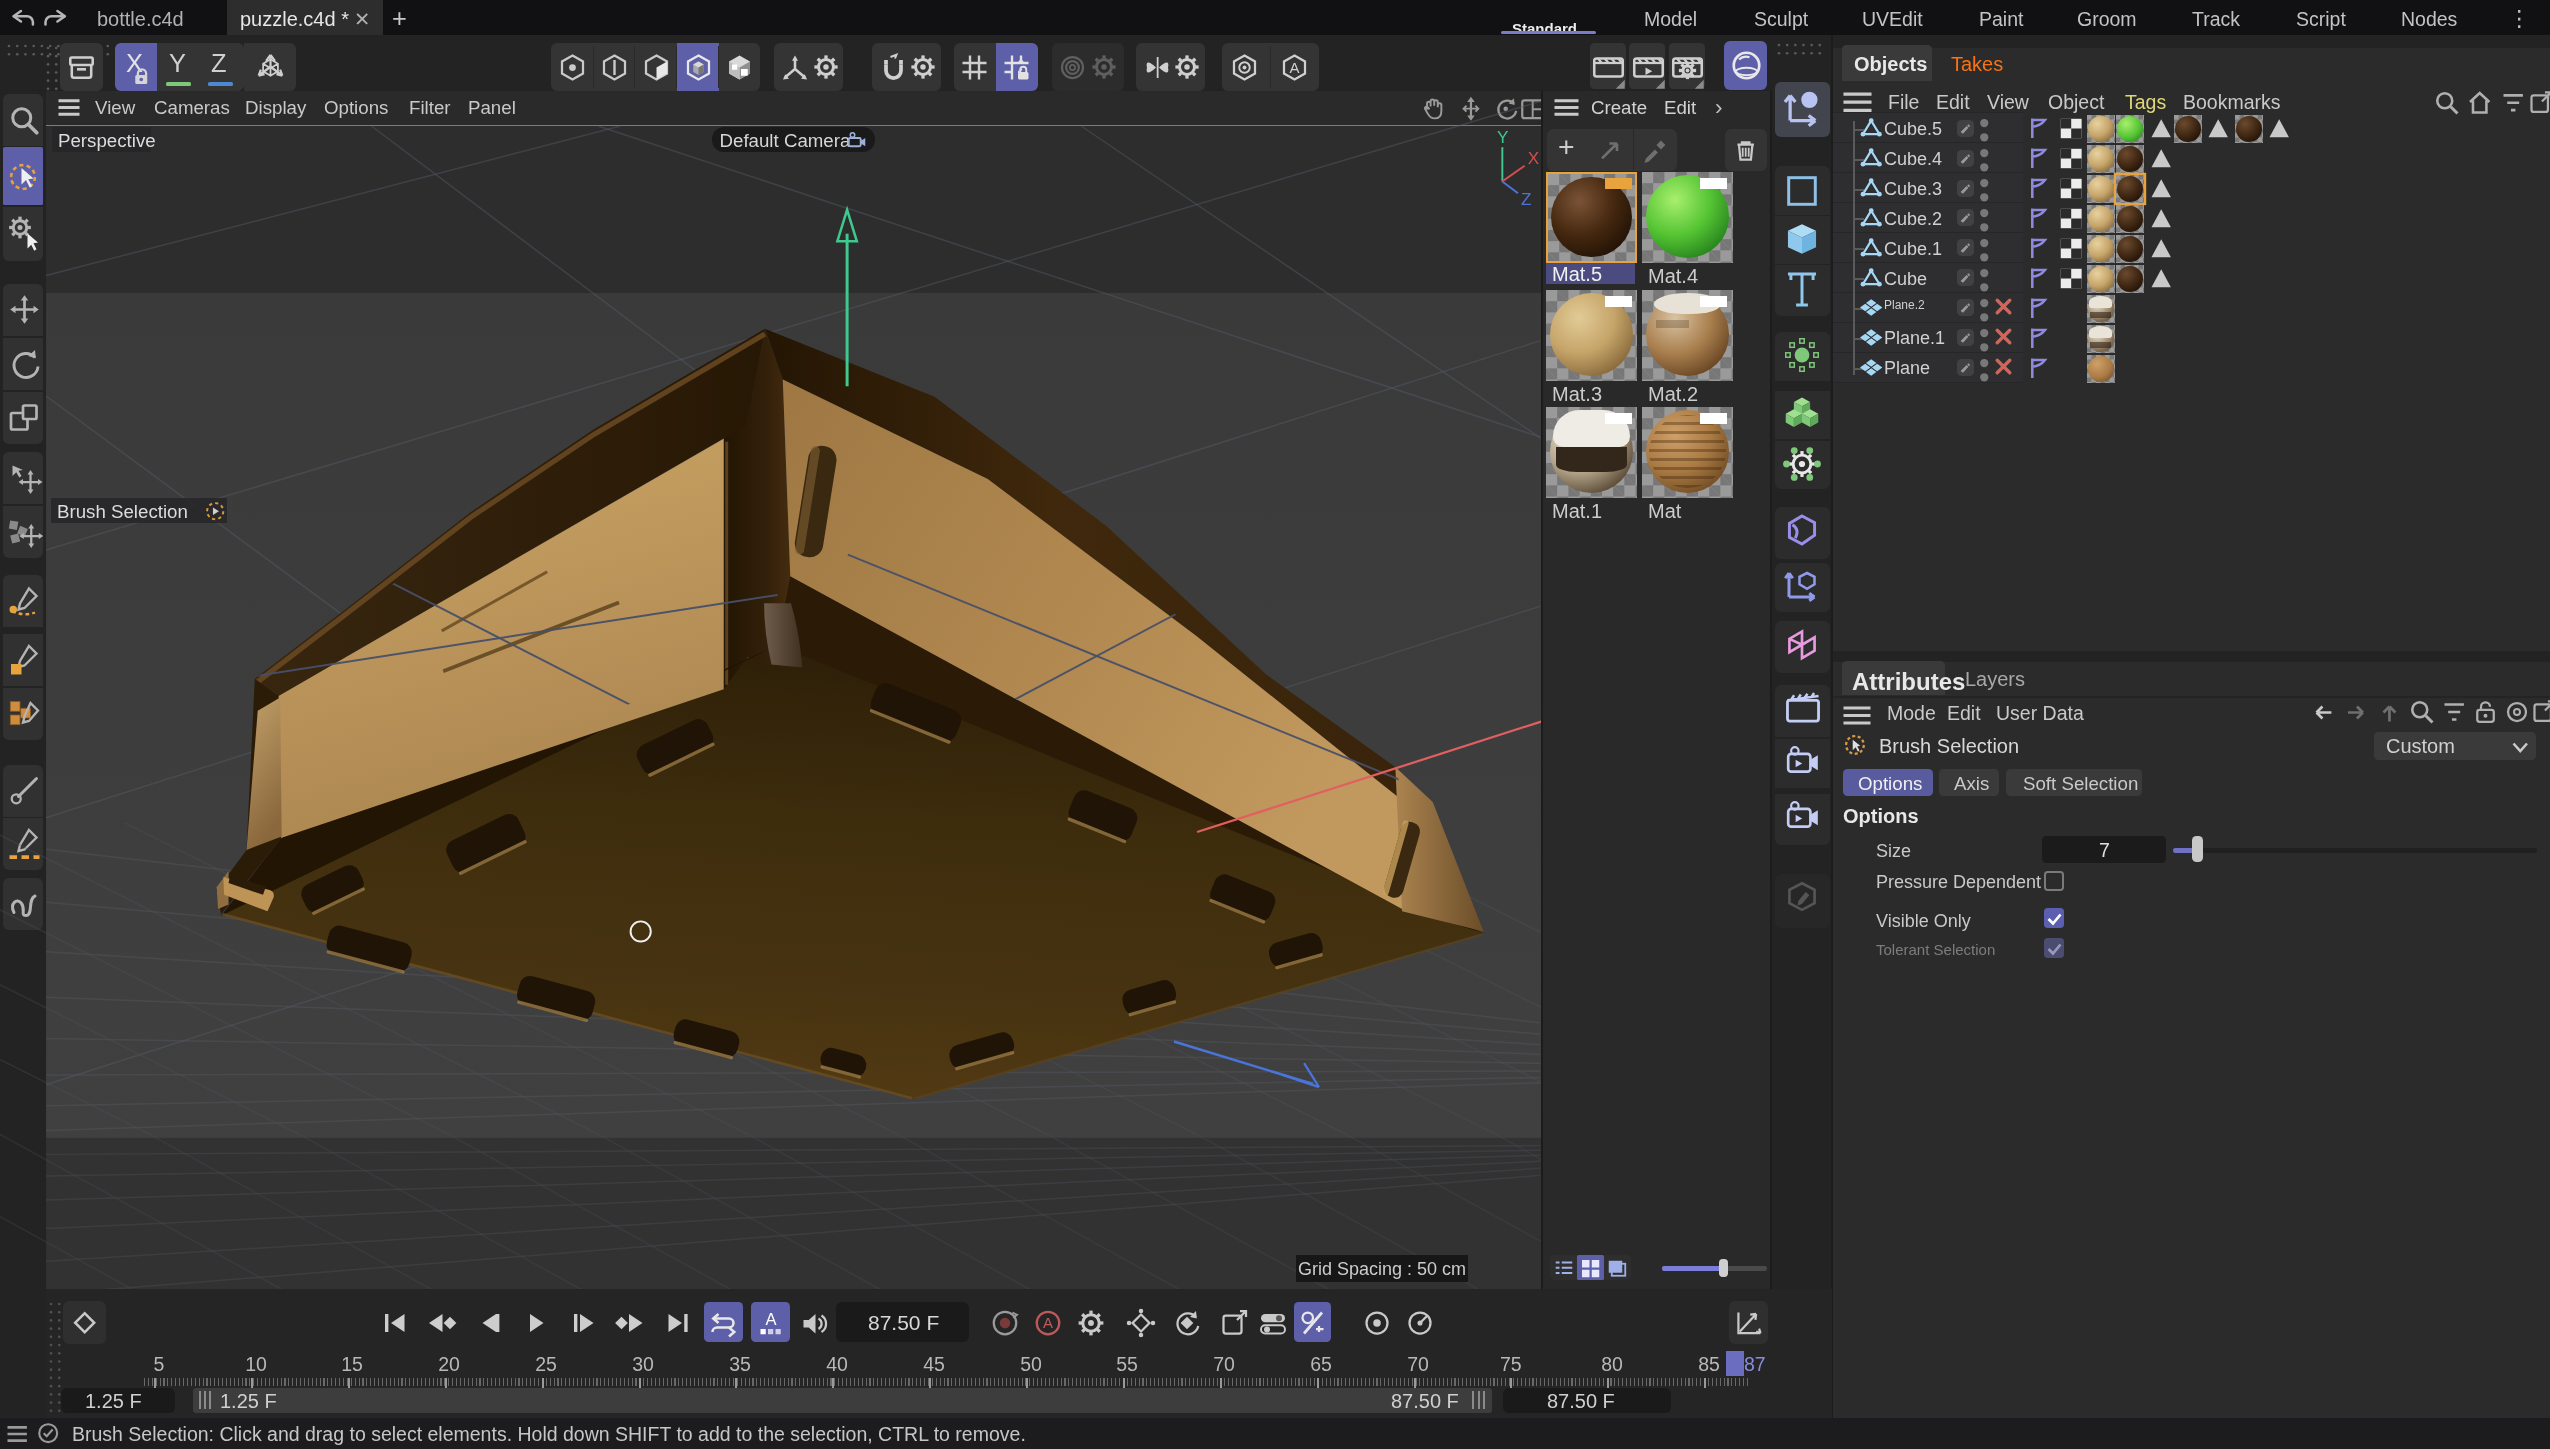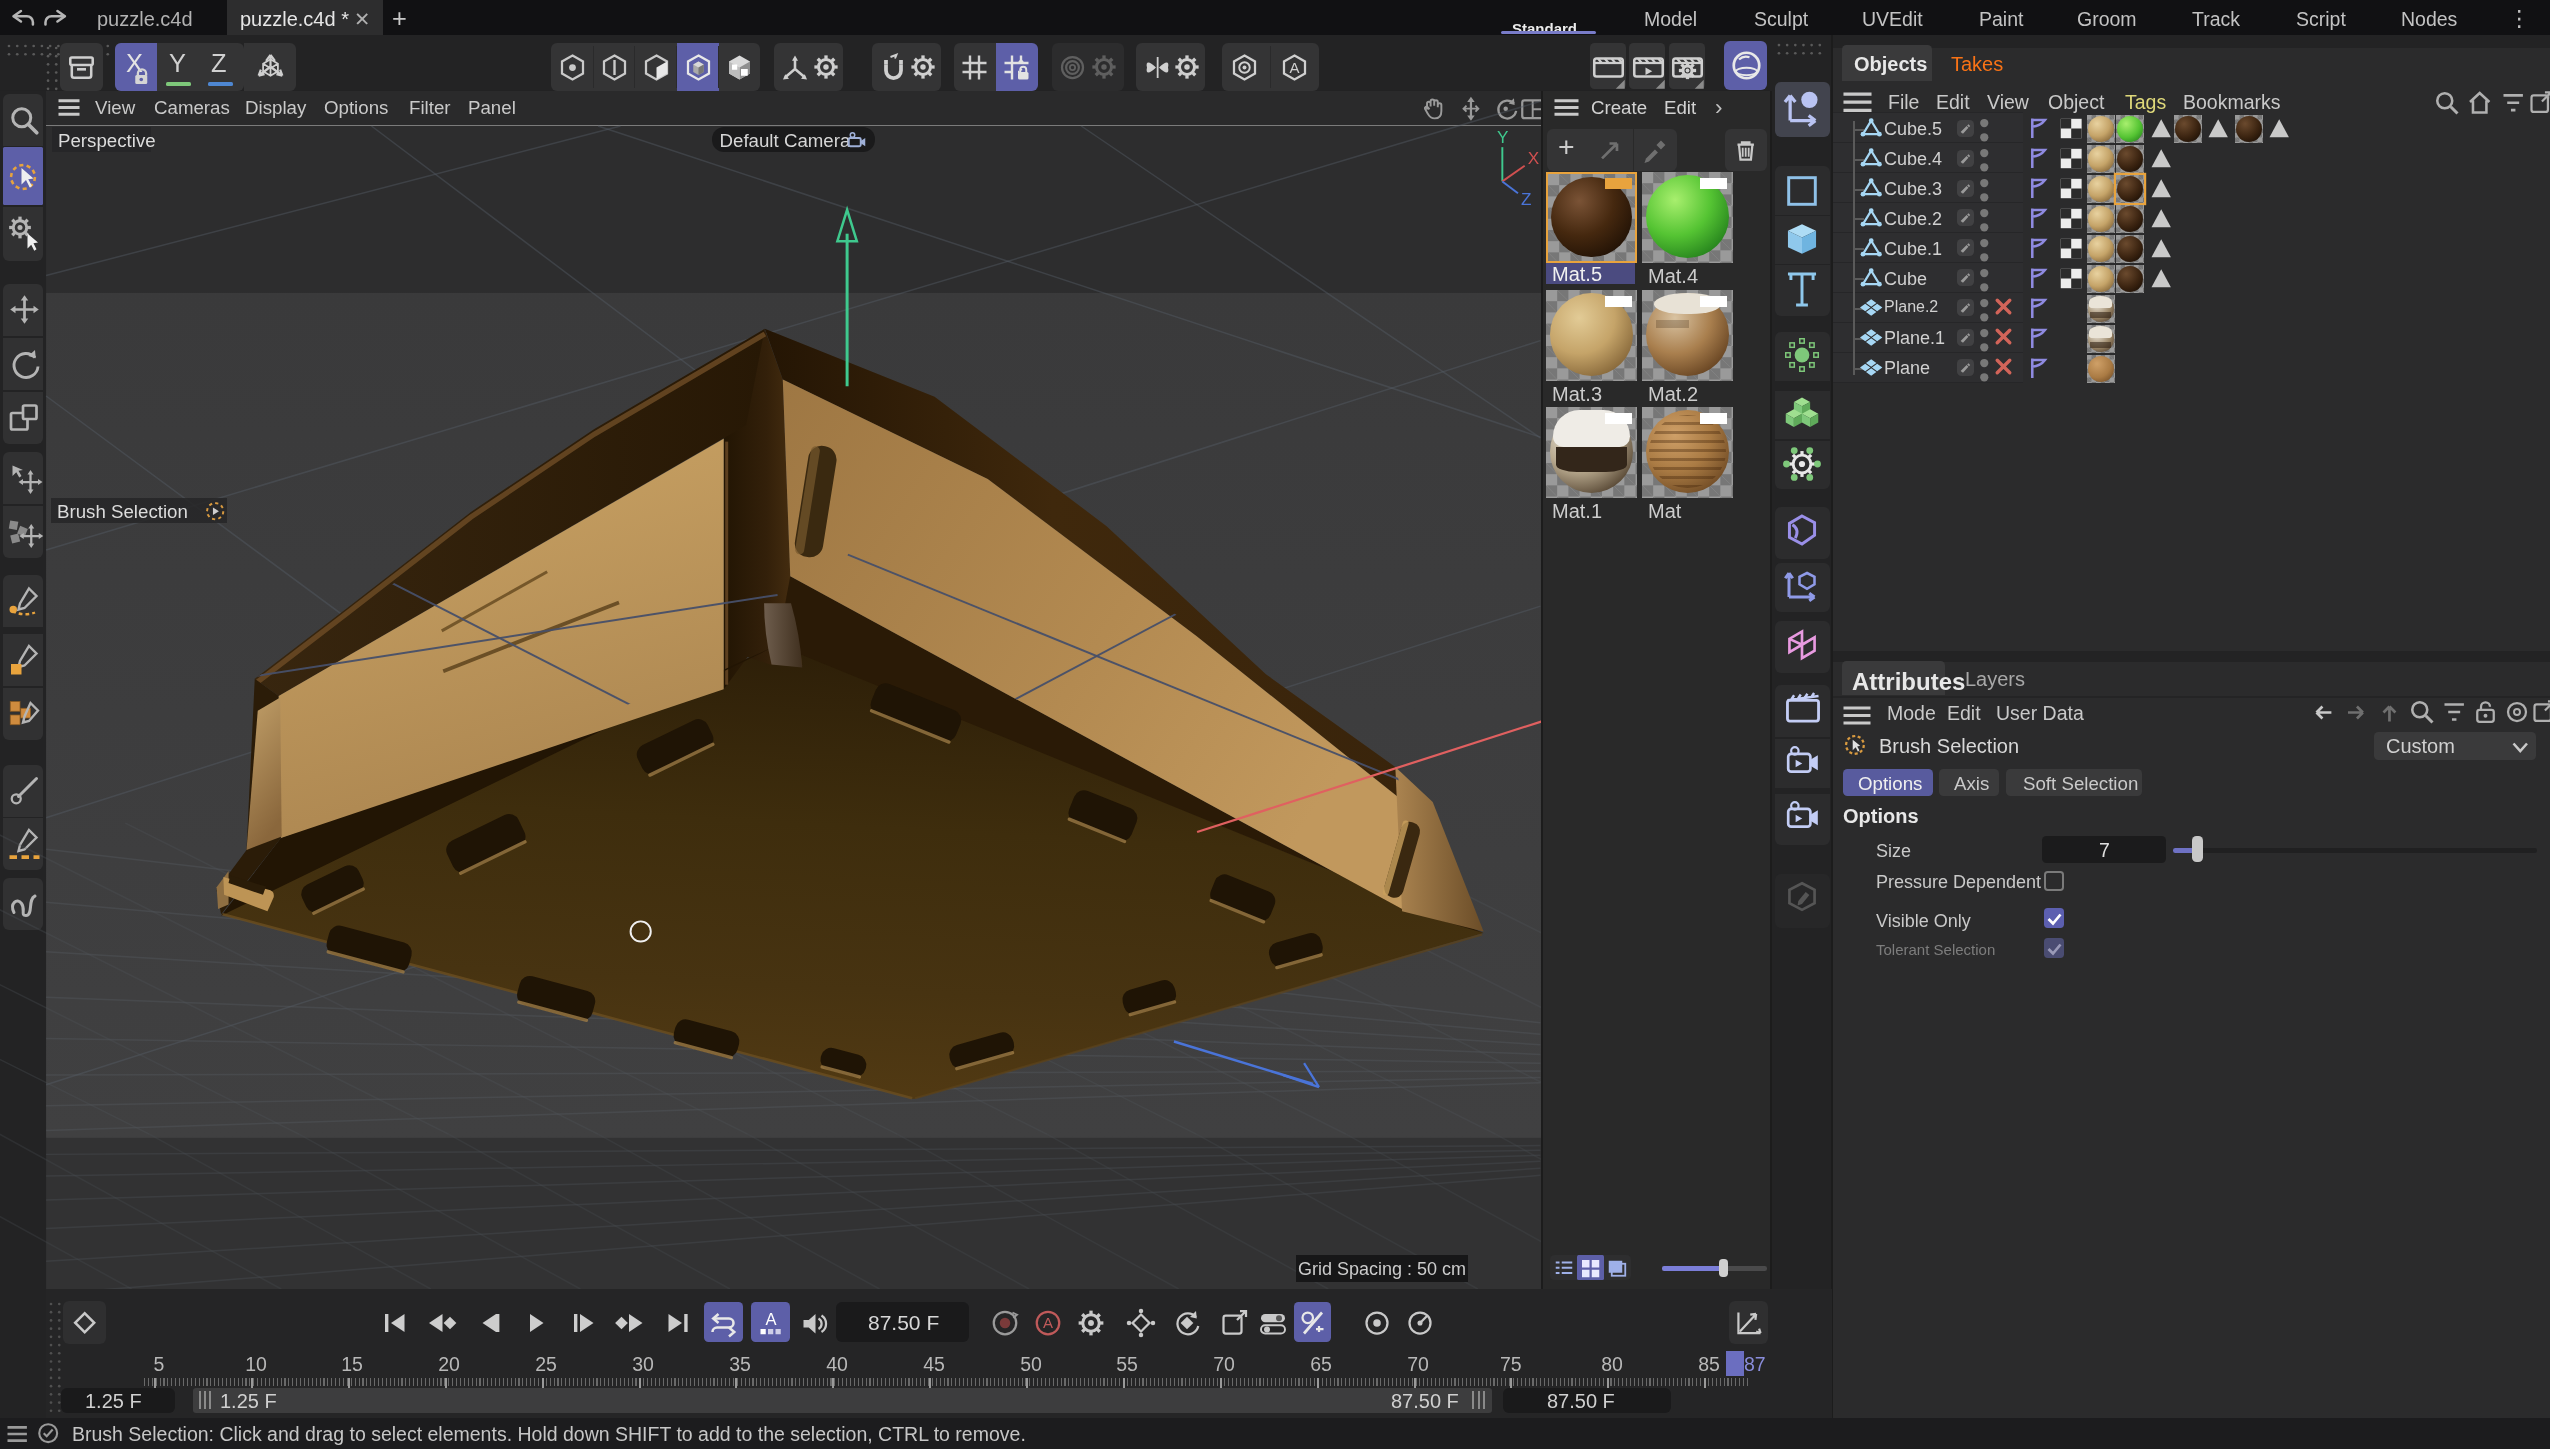--- a/index.html
+++ b/index.html
@@ -7,21 +7,21 @@
 </style></head><body>
 <div class="a" style="left:0px;top:0px;width:2550px;height:35px;background:#111113;"></div>
 <svg class="a" style="left:9px;top:4.5px" width="28.4" height="24" viewBox="0 0 38 32">
     <path d="M16 8 L6 15 L16 22" fill="none" stroke="#b5b5b5" stroke-width="3.4" stroke-linecap="round" stroke-linejoin="round"></path>
     <path d="M7 15 H24 a8 8 0 0 1 8 8 v3" fill="none" stroke="#b5b5b5" stroke-width="3.4" stroke-linecap="round"></path>
   </svg>
 <svg class="a" style="left:41px;top:4.5px" width="28.4" height="24" viewBox="0 0 38 32">
     <path d="M22 8 L32 15 L22 22" fill="none" stroke="#b5b5b5" stroke-width="3.4" stroke-linecap="round" stroke-linejoin="round"></path>
     <path d="M31 15 H14 a8 8 0 0 0 -8 8 v3" fill="none" stroke="#b5b5b5" stroke-width="3.4" stroke-linecap="round"></path>
   </svg>
-<div class="a" style="left:97px;top:7.5px;font-size:20px;color:#b2b2b2;font-weight:400;white-space:nowrap;">puzzle.c4d</div>
+<div class="a" style="left:97px;top:7.5px;font-size:20px;color:#b2b2b2;font-weight:400;white-space:nowrap;">bottle.c4d</div>
 <div class="a" style="left:227px;top:0px;width:156px;height:35px;background:#2d2d2e;"></div>
 <div class="a" style="left:240px;top:7.5px;font-size:20px;color:#e6e6e6;font-weight:400;white-space:nowrap;">puzzle.c4d *</div>
 <div class="a" style="left:354px;top:7.5px;font-size:19.5px;color:#b0b0b0;font-weight:400;white-space:nowrap;">✕</div>
 <div class="a" style="left:392px;top:3.7px;font-size:25.4px;color:#c9c9c9;font-weight:400;white-space:nowrap;">+</div>
 <div class="a" style="left:1512px;top:20px;font-size:15px;color:#ececec;font-weight:700;white-space:nowrap;">Standard</div>
 <div class="a" style="left:1644px;top:7.5px;font-size:19.5px;color:#c3c3c3;font-weight:400;white-space:nowrap;">Model</div>
 <div class="a" style="left:1754px;top:7.5px;font-size:19.5px;color:#c3c3c3;font-weight:400;white-space:nowrap;">Sculpt</div>
 <div class="a" style="left:1862px;top:7.5px;font-size:19.5px;color:#c3c3c3;font-weight:400;white-space:nowrap;">UVEdit</div>
 <div class="a" style="left:1979px;top:7.5px;font-size:19.5px;color:#c3c3c3;font-weight:400;white-space:nowrap;">Paint</div>
 <div class="a" style="left:2077px;top:7.5px;font-size:19.5px;color:#c3c3c3;font-weight:400;white-space:nowrap;">Groom</div>
@@ -1161,21 +1161,21 @@
   </svg>
 <div class="a" style="left:1855px;top:308px;width:9px;height:1.5px;background:#5a5a5a;"></div>
 <svg class="a" style="left:1860px;top:297px" width="22.4" height="22.4" viewBox="0 0 30 30">
     <g fill="#a6d7f4">
       <polygon points="15,3 22,8 15,13 8,8"></polygon>
       <polygon points="7,9 14,14 7,19 0,14"></polygon>
       <polygon points="23,9 30,14 23,19 16,14"></polygon>
       <polygon points="15,15 22,20 15,25 8,20"></polygon>
     </g>
   </svg>
-<div class="a" style="left:1884px;top:298px;font-size:16px;color:#d0d0d0;font-weight:400;white-space:nowrap;">Plane.2</div>
+<div class="a" style="left:1884px;top:298px;font-size:12px;color:#d0d0d0;font-weight:400;white-space:nowrap;">Plane.2</div>
 <div class="a" style="left:1957px;top:299px;width:17px;height:17px;background:#414143;border-radius:4.5px;"></div>
 <svg class="a" style="left:1960px;top:302px" width="12" height="12" viewBox="0 0 16 16">
     <path d="M1 15 L11 5 l3 3 L5 18 Z M12 4 l2 -2 3 3 -2 2 Z" fill="#9a9a9a" stroke="none" transform="scale(0.8)"></path>
   </svg>
 <svg class="a" style="left:1979px;top:297px" width="10.5" height="27" viewBox="0 0 14 36">
     <circle cx="7" cy="8" r="5.5" fill="#787878"></circle>
     <circle cx="7" cy="27" r="5.5" fill="#787878"></circle>
   </svg>
 <svg class="a" style="left:1995px;top:298px" width="17" height="17" viewBox="0 0 23 23">
     <path d="M3 3 L20 20 M20 3 L3 20" stroke="#d26459" stroke-width="4.6" stroke-linecap="round"></path>

